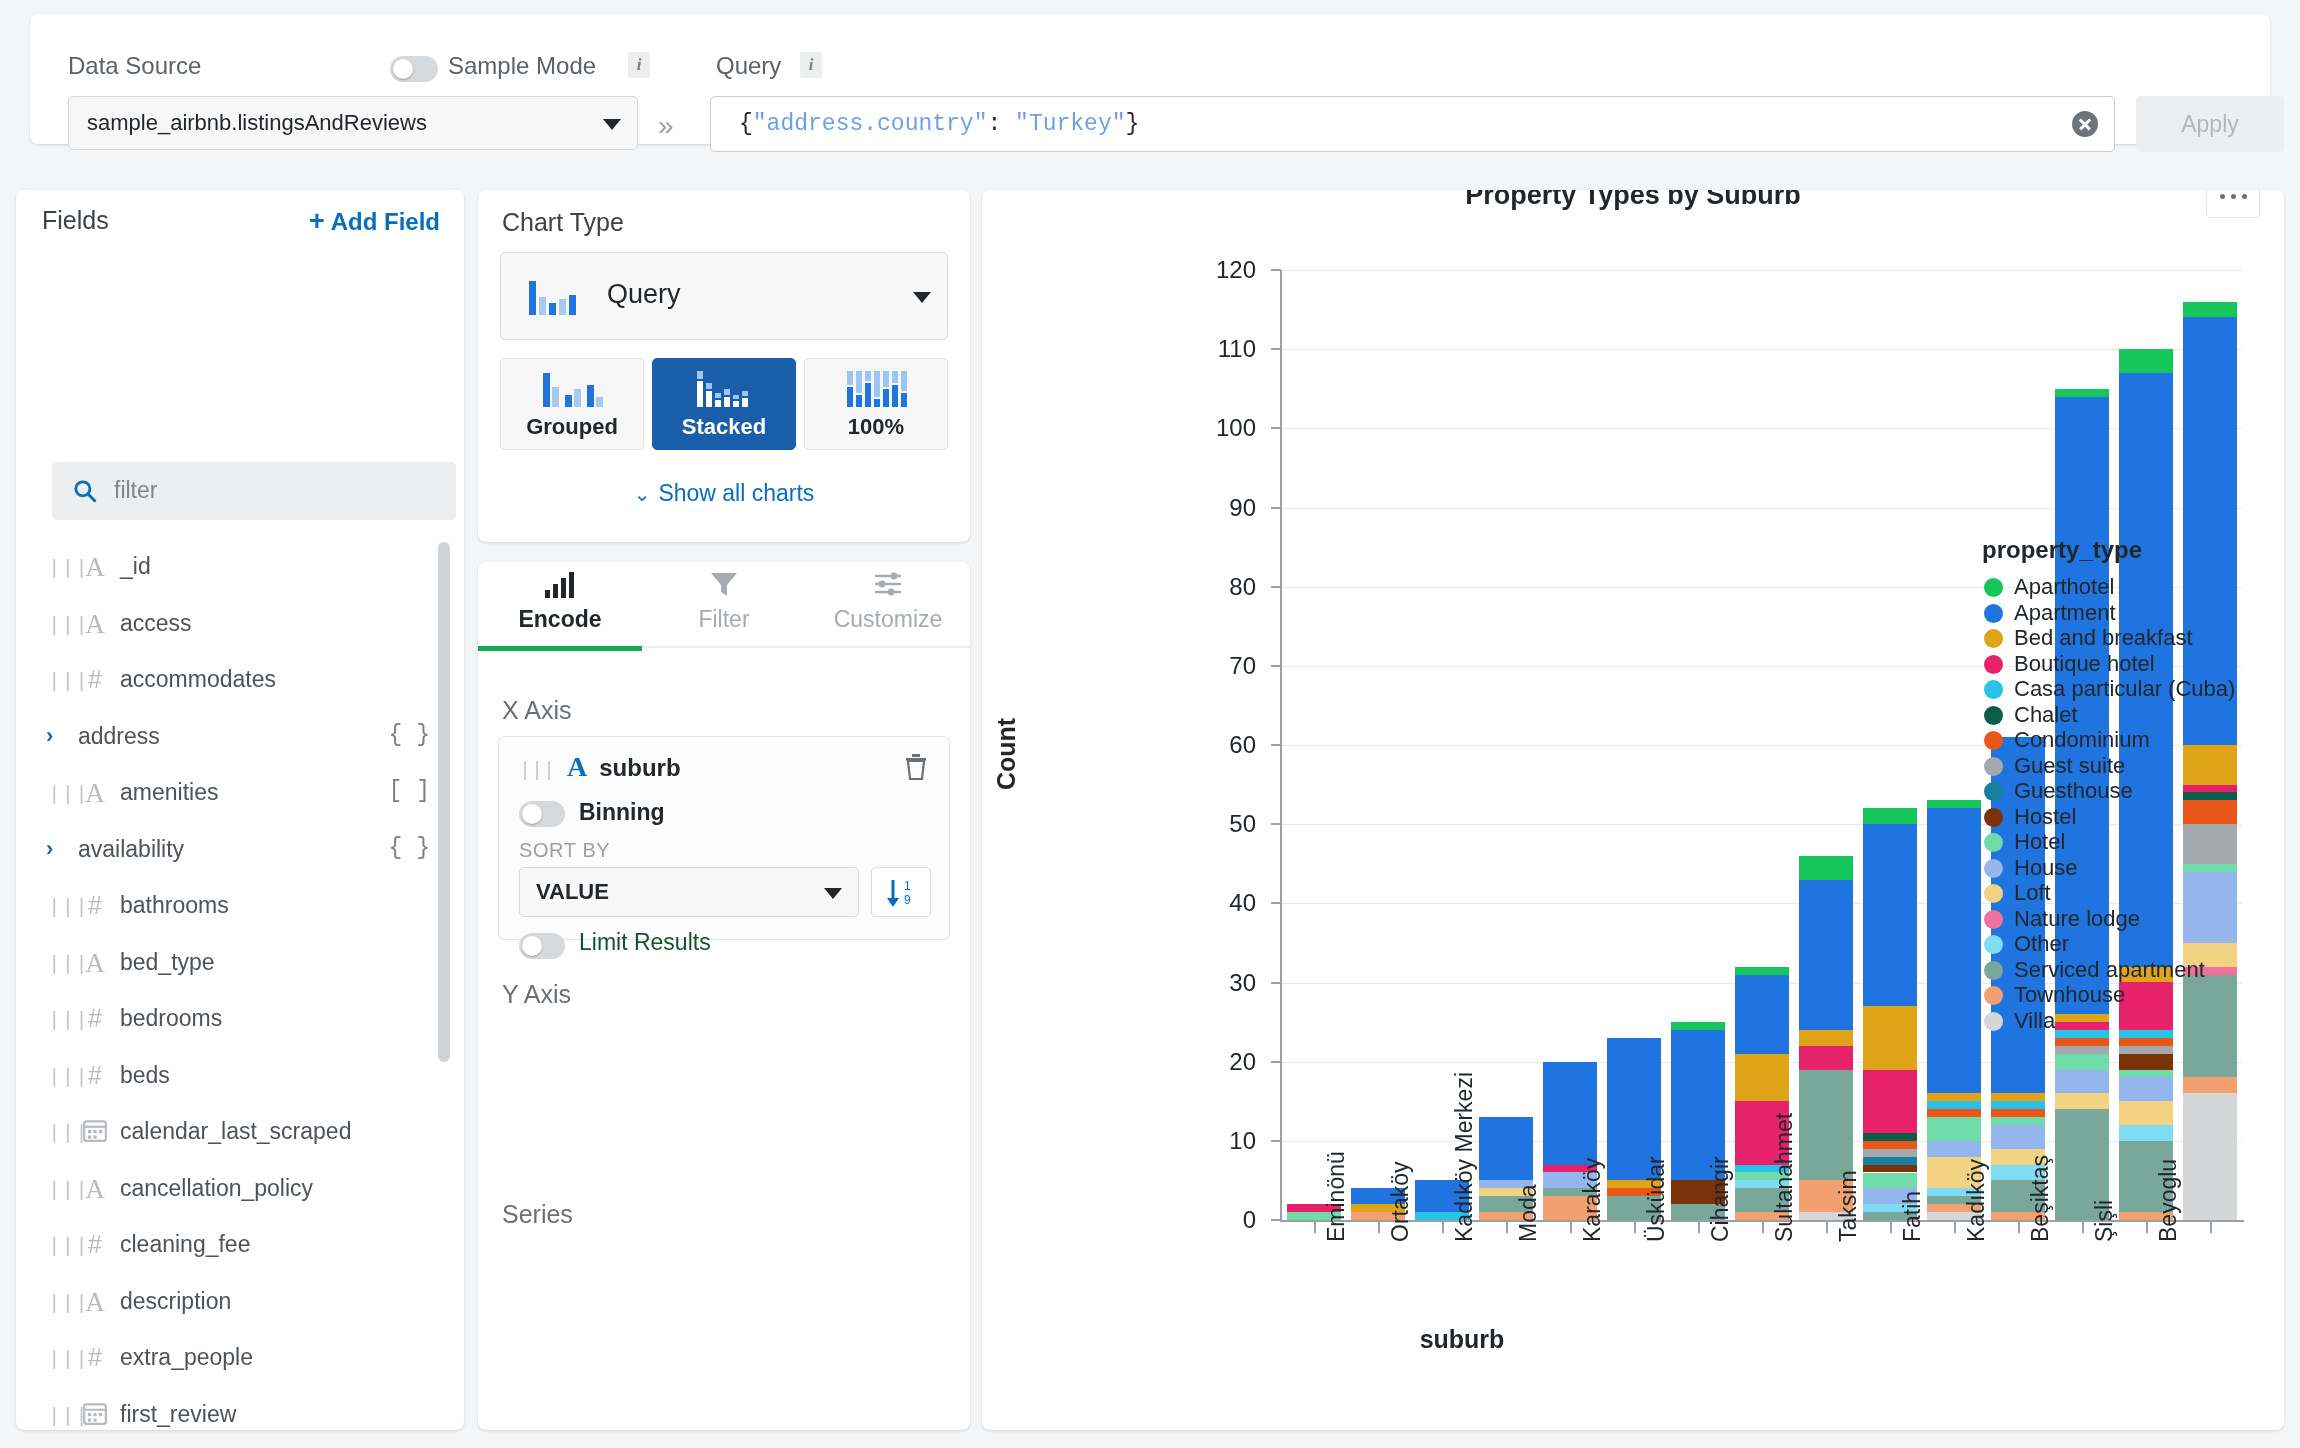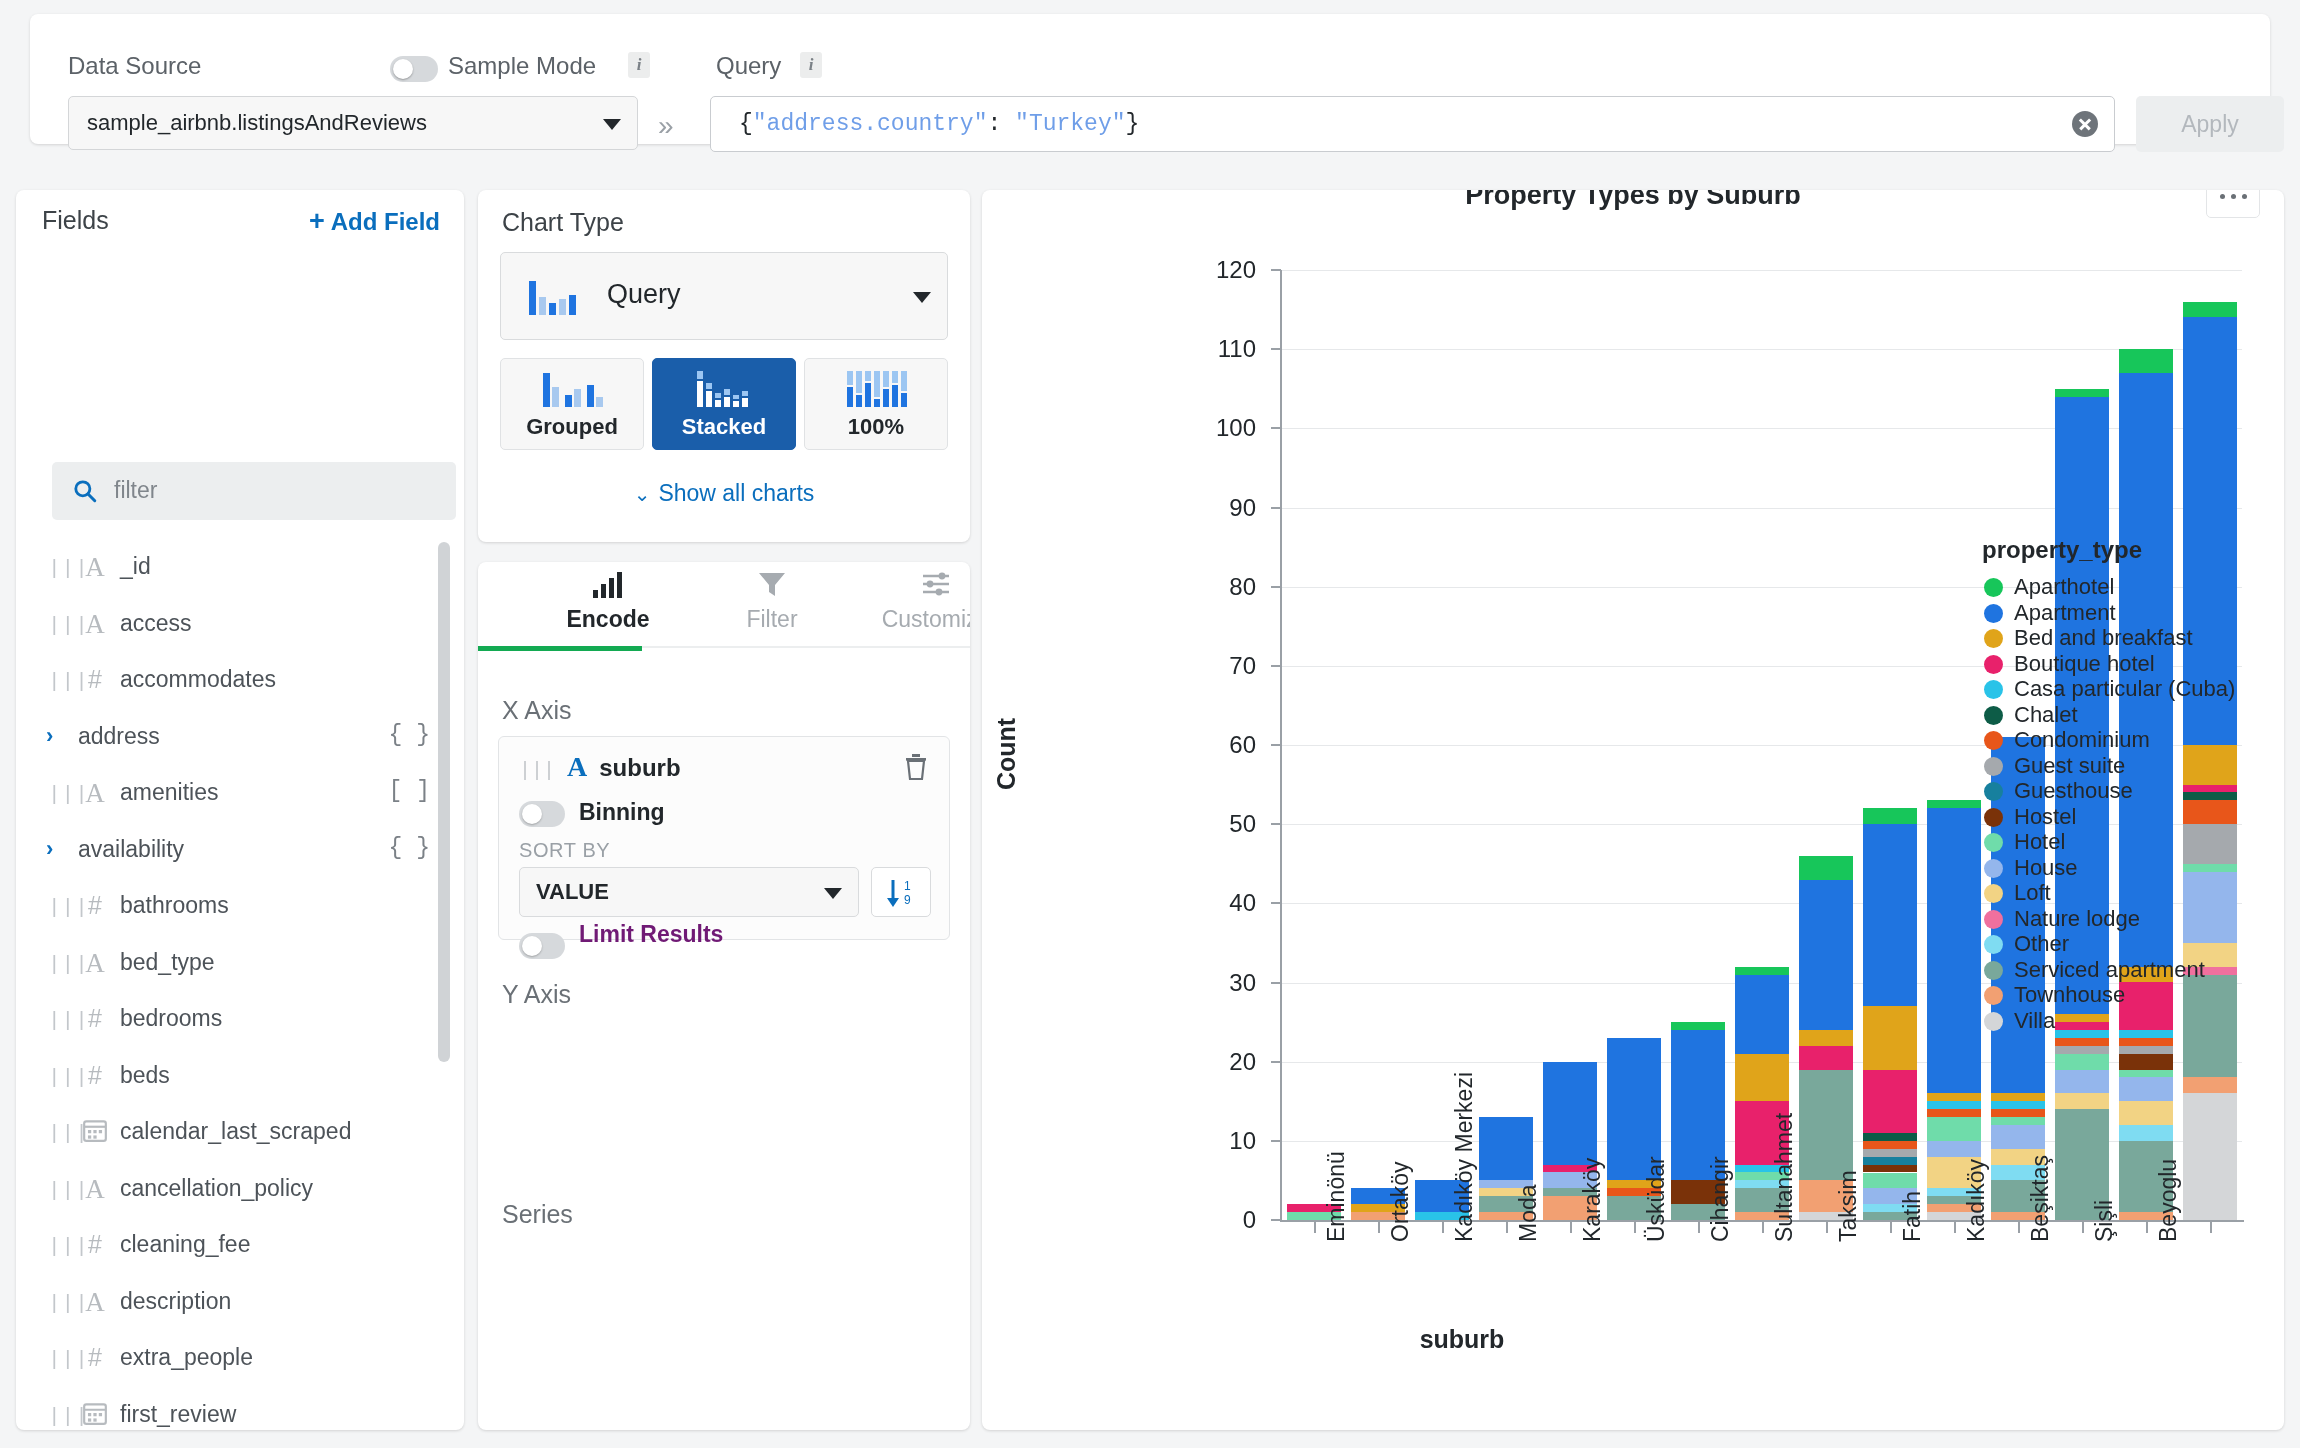--- a/index.html
+++ b/index.html
@@ -148,21 +148,21 @@
     position:absolute; left:0; right:0; top:290px; text-align:center;
     font-size:23px; color:#0a6ebd; font-weight:normal; cursor:pointer;
   }
 
   .encode-panel{
     position:absolute; left:478px; top:562px; width:492px; height:868px;
     background:#fff; border-radius:8px; box-shadow:0 1px 3px rgba(0,0,0,.14);
     overflow:hidden;
   }
   .tabs{ position:absolute; left:0; top:0; width:100%; height:86px; }
-  .tab{ position:absolute; top:0; width:164px; height:86px; text-align:center; cursor:pointer;margin-left:48px; }
+  .tab{ position:absolute; top:0; width:164px; height:86px; text-align:center; cursor:pointer; }
   .tab .ti{ position:absolute; left:0; right:0; top:8px; height:30px; }
   .tab .tl{ position:absolute; left:0; right:0; top:44px; font-size:23px; color:#a6abb0; }
   .tab.active .tl{ color:#22272b; font-weight:bold; }
   .tab-underline{
     position:absolute; left:0; top:84px; width:164px; height:5px; background:#13aa52;
   }
   .tab-divider{ position:absolute; left:0; top:84px; width:492px; height:2px; background:#eceeef; }
 
   .sec-label{ position:absolute; left:24px; font-size:25px; color:#6a7076; }
   .enc-card{
@@ -515,21 +515,21 @@
     </div>
     <div class="sort-btn" style="left:372px; top:130px; width:60px; height:50px;">
       <svg style="position:absolute;left:13px;top:9px" width="34" height="32" viewBox="0 0 34 32">
         <line x1="8" y1="3" x2="8" y2="27" stroke="#0a6ebd" stroke-width="3"></line>
         <polygon points="2,21 14,21 8,30" fill="#0a6ebd"></polygon>
         <text x="19" y="13" font-size="12" fill="#0a6ebd" font-family="Liberation Sans, sans-serif">1</text>
         <text x="19" y="27" font-size="12" fill="#0a6ebd" font-family="Liberation Sans, sans-serif">9</text>
       </svg>
     </div>
     <div class="mini-toggle" style="left:20px; top:196px;"></div>
-    <div class="mini-lbl" style="left:80px; top:184px; color:#701a75; font-weight:bold;">Limit Results</div>
+    <div class="mini-lbl" style="left:80px; top:192px; color:#14532d; font-weight:normal;">Limit Results</div>
   </div>
 
   <div class="sec-label" style="top:418px">Y Axis</div>
 
   <div class="sec-label" style="top:638px">Series</div>
 </div>
 
 <div class="chart-panel">
   <div class="chart-title" style="top:-10px;">Property Types by Suburb</div>
   <div class="kebab" style="top:-18px;">

